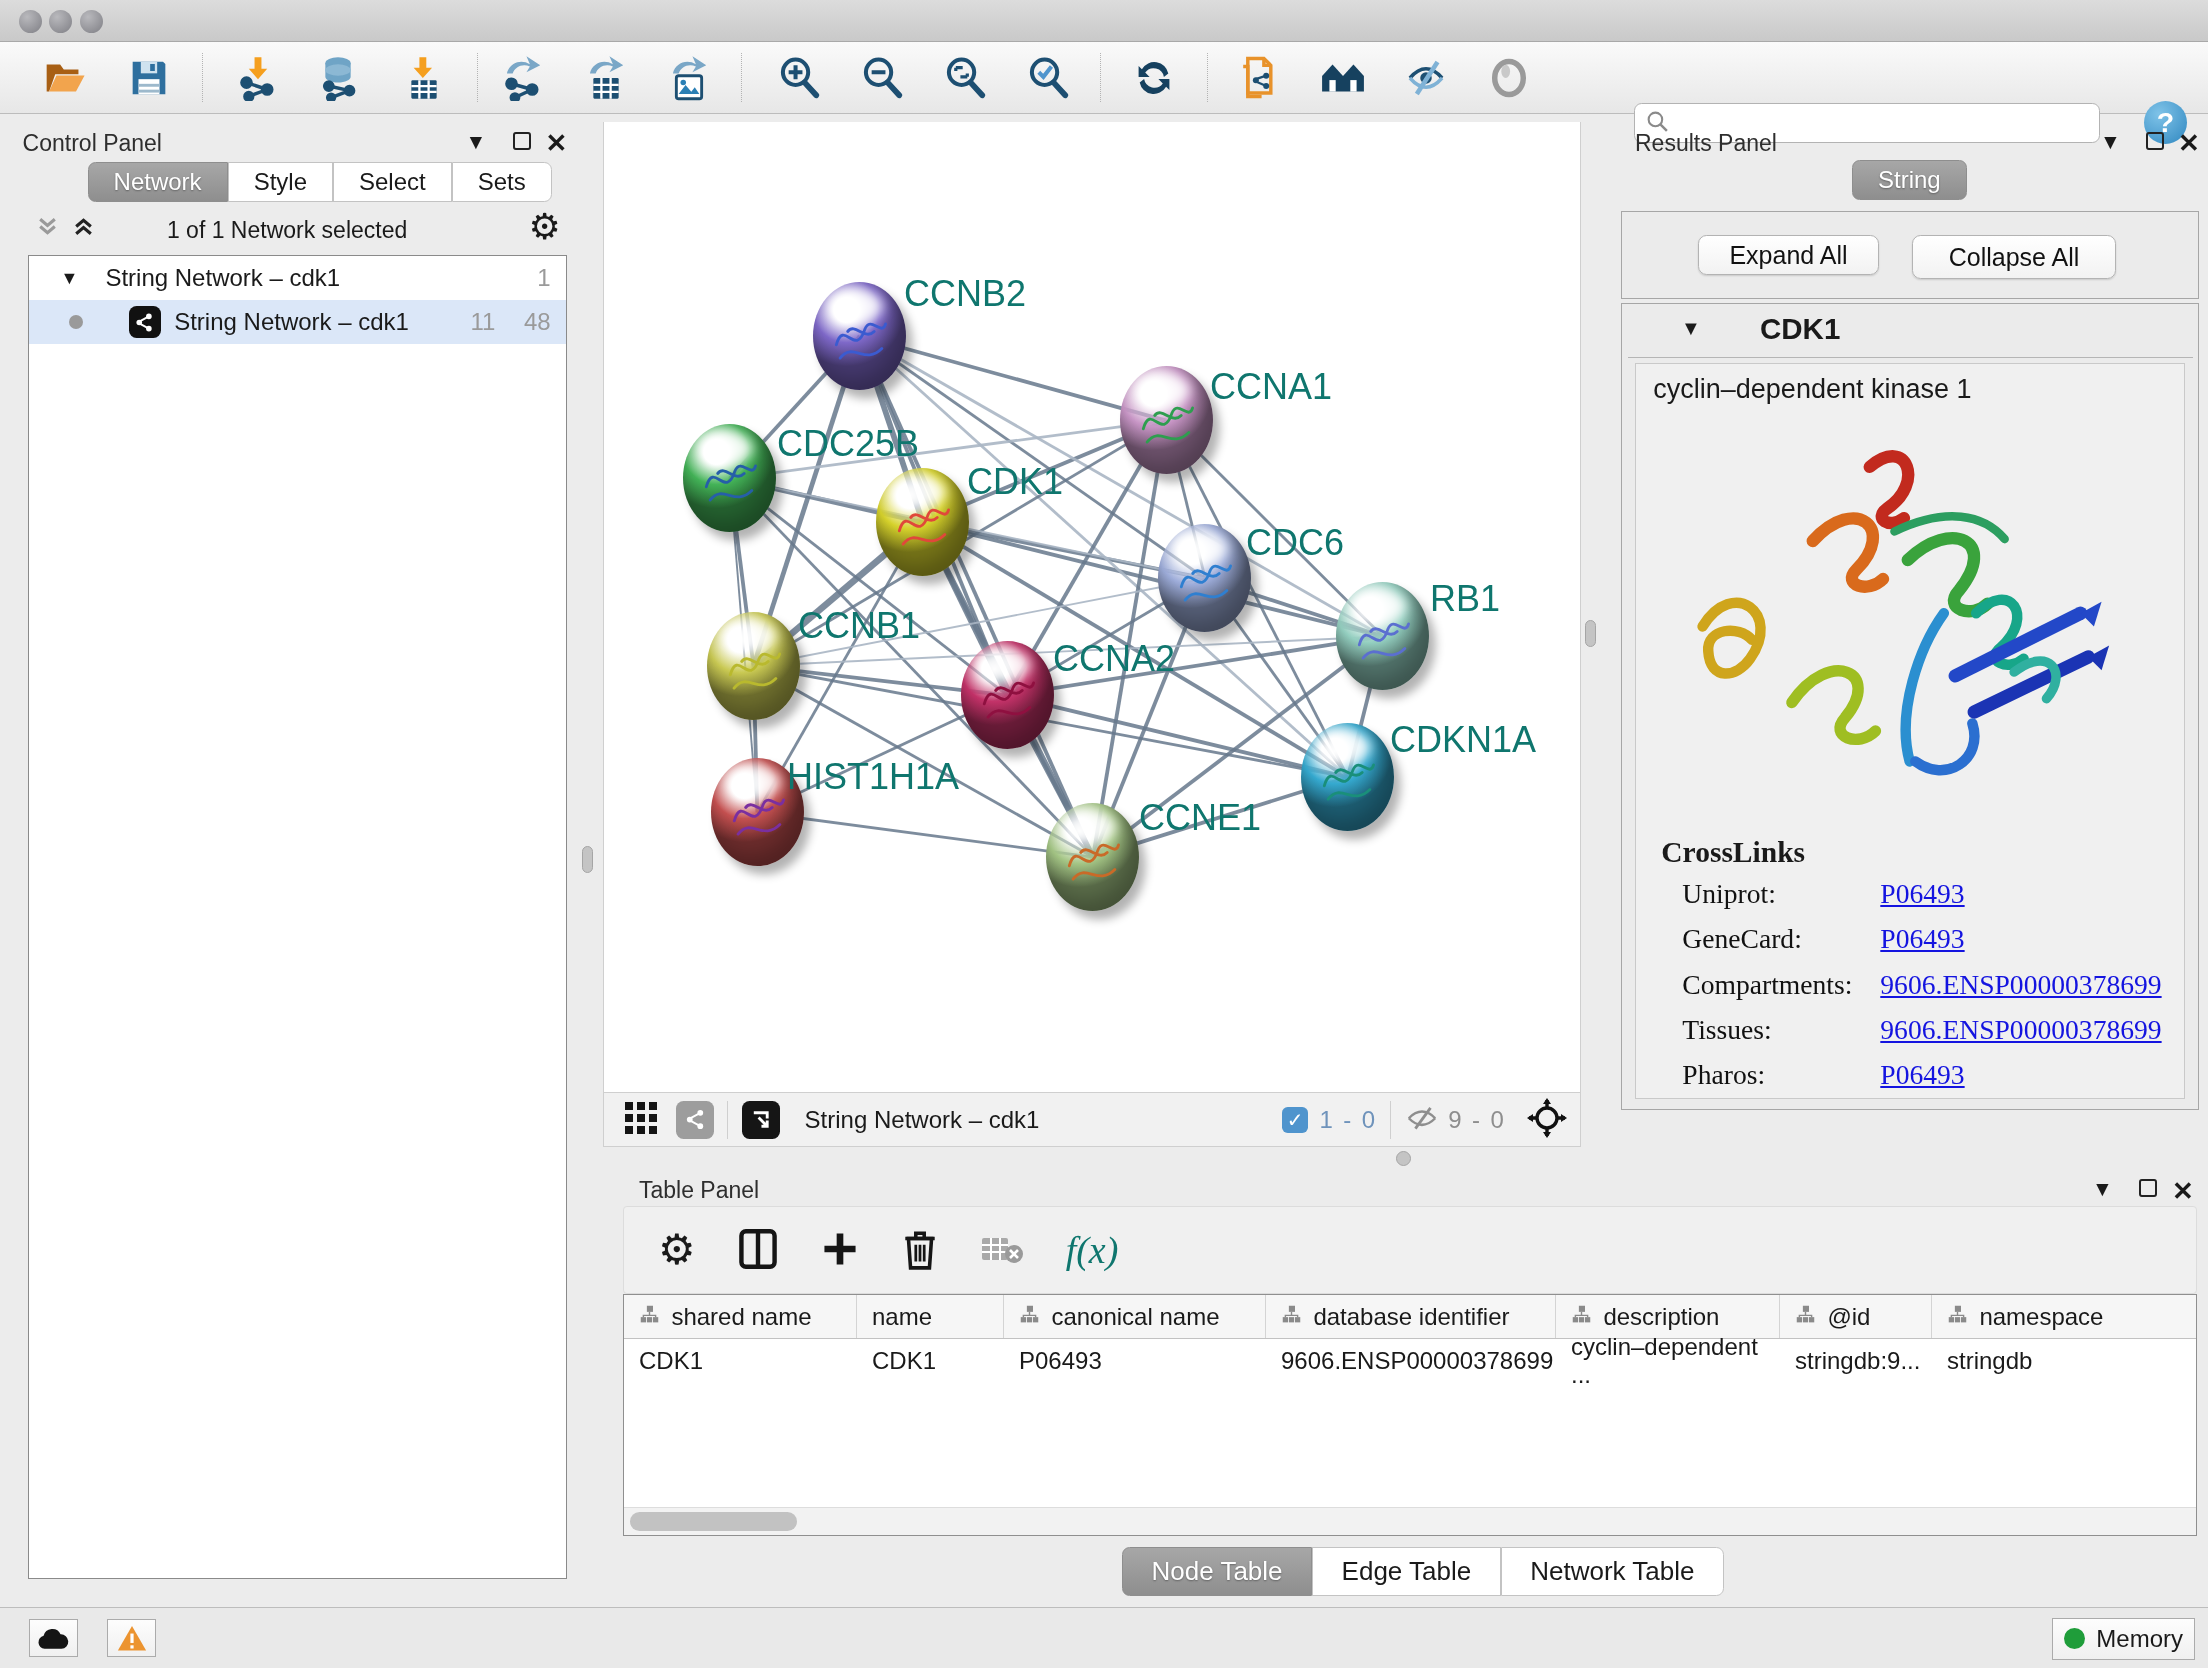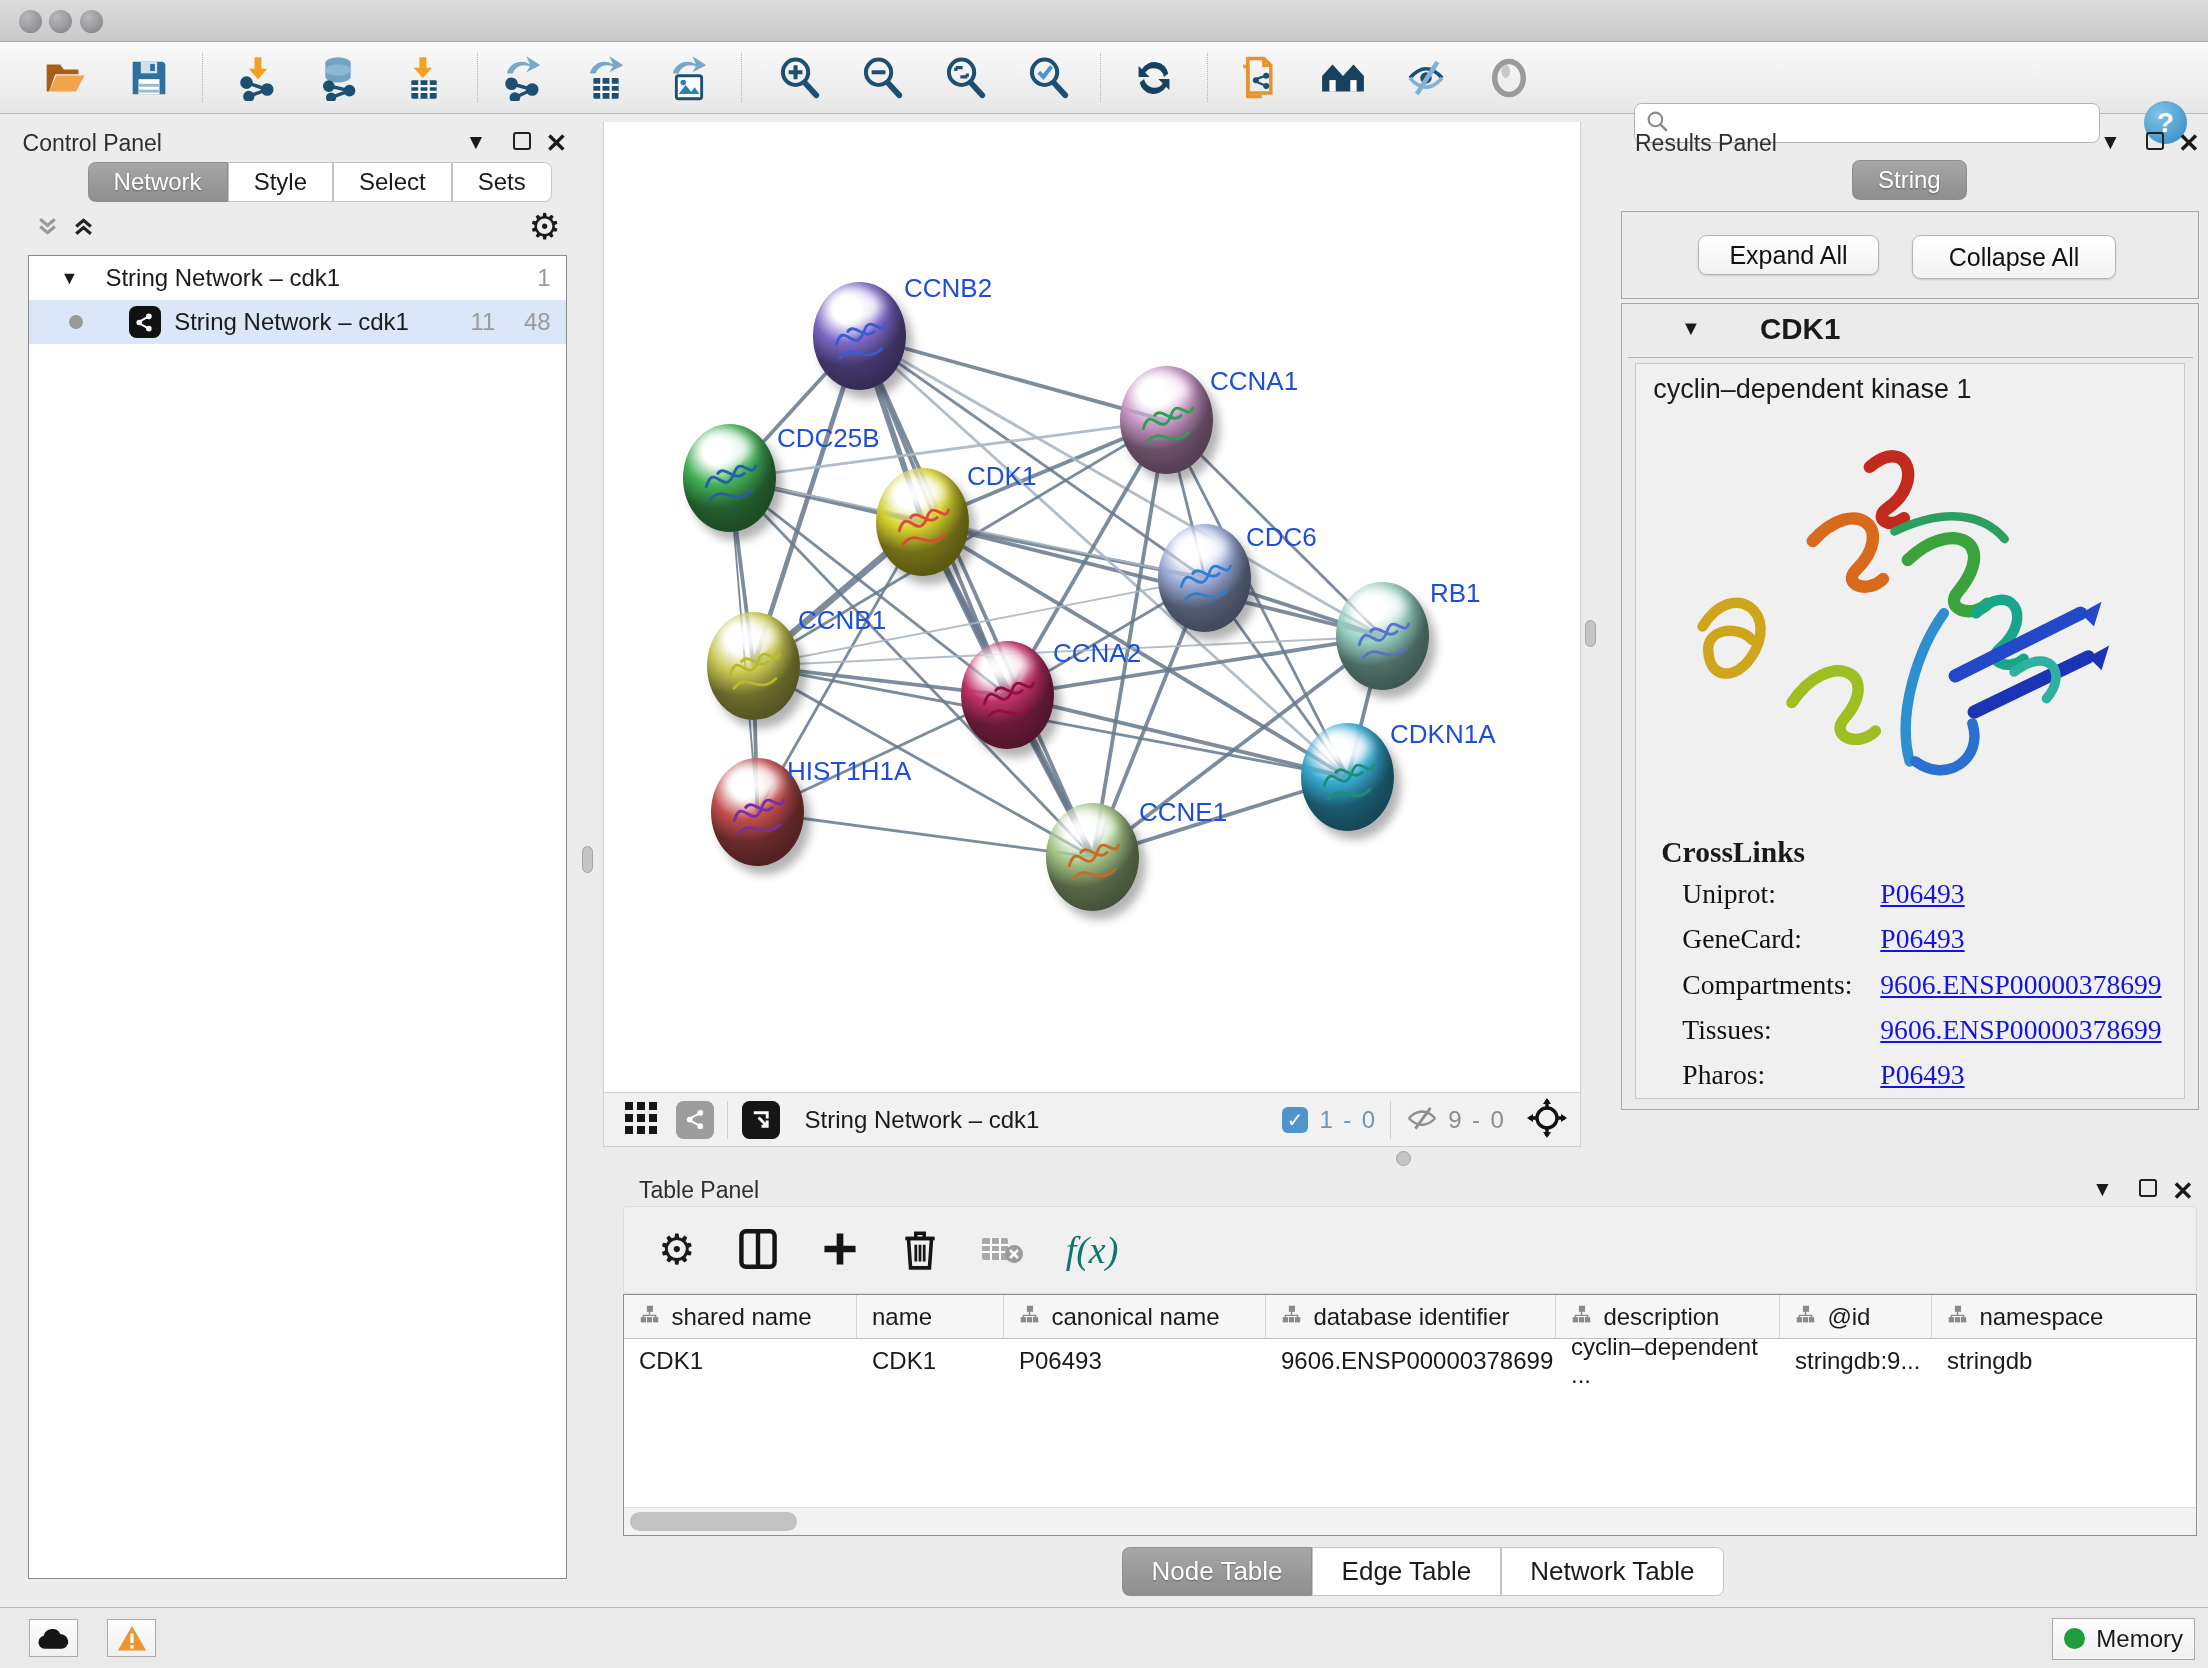--- a/index.html
+++ b/index.html
@@ -48,21 +48,21 @@
     align-items:center; justify-content:center; }
   .gray-dot { width:14.3px; height:14.3px; border-radius:50%; background:#9a9a9a; }
 
   
   #net-canvas { left:603px; top:122px; width:978px; height:970px; background:#fff;
     border-left:1px solid #cfcfcf; border-right:1px solid #cfcfcf; }
   #edges-svg { position:absolute; left:0; top:0; }
   .node { position:absolute; width:93px; height:108px; border-radius:50%; }
   .node .hi { position:absolute; left:17px; top:7.6px; width:53px; height:32px; border-radius:50%;
     background:rgba(255,255,255,.85); filter:blur(5.7px); }
-  .node-label { position:absolute; font-size:26px; color:#1d4ed8; white-space:nowrap; }
+  .node-label { position:absolute; font-size:36px; color:#0f766e; white-space:nowrap; }
   #net-statusbar { left:603px; top:1092px; width:978px; height:55px; background:#f1f1f1;
     border:1px solid #cfcfcf; display:flex; align-items:center; }
   .ns-sep { width:0; height:38px; border-left:1px solid #cfcfcf; margin:0 13.3px; }
   .black-badge { width:38px; height:38px; background:#151515; border-radius:7.6px; display:flex;
     align-items:center; justify-content:center; }
   .gray-badge { width:38px; height:38px; background:#9d9d9d; border-radius:7.6px; display:flex;
     align-items:center; justify-content:center; }
   .ns-count { color:#8e8e8e; font-size:24px; letter-spacing:1.9px; }
   .checkbox { width:26px; height:26px; background:#4f94cd; border-radius:5.7px; color:#fff;
     font-size:20px; display:flex; align-items:center; justify-content:center; }
@@ -297,20 +297,21 @@
   <div class="abs" style="left:27px; top:91px; width:23px; font-size:24px; color:#9a9a9a">
     <svg width="25" height="27" viewBox="0 0 24 24">
         <path d="M5 5l7 6 7-6M5 12l7 6 7-6" fill="none" stroke="#9a9a9a" stroke-width="3"></path>
       </svg>
   </div>
   <div class="abs" style="left:63px; top:91px">
     <svg width="25" height="27" viewBox="0 0 24 24">
         <path d="M5 19l7-6 7 6M5 12l7-6 7 6" fill="none" stroke="#222" stroke-width="3"></path>
       </svg>
   </div>
+  <div class="abs" style="left:0; top:95px; width:559px; text-align:center; font-size:23px">1 of 1 Network selected</div>
   <div class="abs" style="left:521px; top:84px; font-size:36px">⚙</div>
 
   <div id="cp-tree" class="abs">
     <div class="tree-row">
       <span style="margin-left:32px; font-size:18px">▼</span>
       <span style="margin-left:27px">String Network – cdk1</span>
       <span class="count" style="margin-left:auto; margin-right:15px">1</span>
     </div>
     <div class="tree-row selected">
       <span class="gray-dot" style="margin-left:40px"></span>

